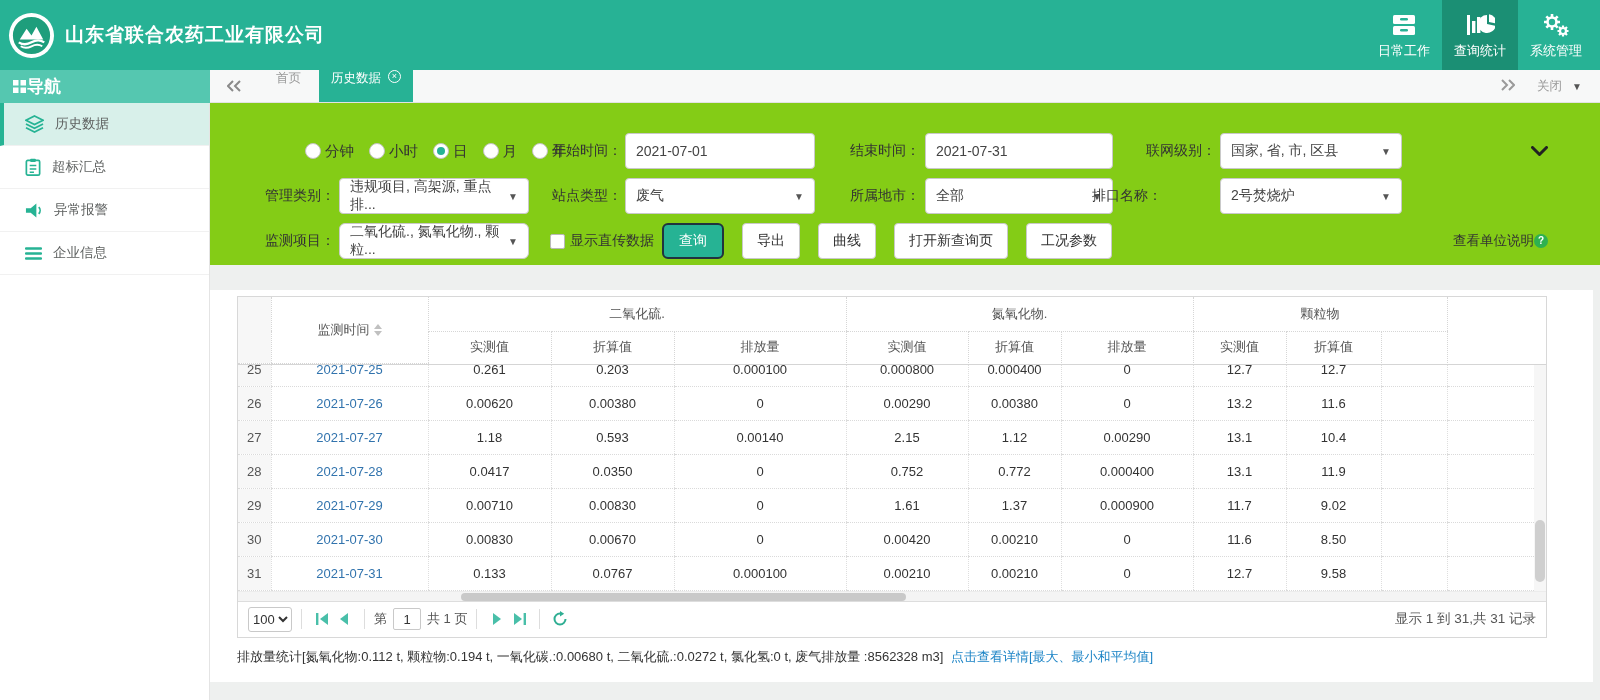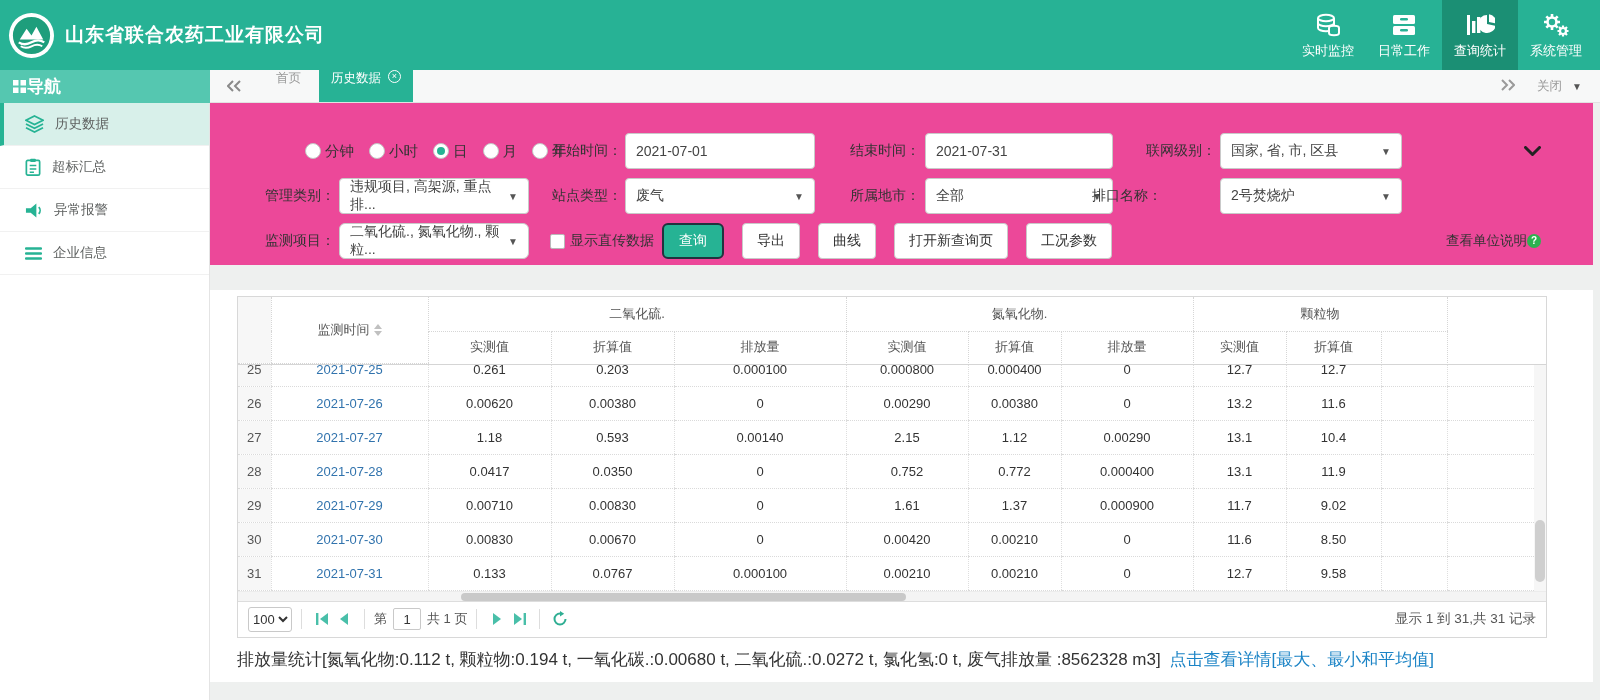--- a/index.html
+++ b/index.html
@@ -27,21 +27,21 @@
   .tb-right{margin-left:auto;display:flex;align-items:center;gap:22px;padding-right:18px;}
   .close-menu{display:flex;align-items:center;gap:4px;color:#999;cursor:pointer;font-size:12.5px;}
   
   .layout{display:flex;height:597px;}
   .sidebar{width:210px;background:#fff;border-right:1px solid #e4e4e4;flex:none;}
   .side-item{height:43px;display:flex;align-items:center;gap:11px;padding-left:25px;font-size:13.5px;
     color:#5e6160;border-bottom:1px solid #f1f1f1;cursor:pointer;}
   .side-item.active{background:#d8f0ea;border-left:4px solid #26b394;padding-left:21px;}
   .main{flex:1;overflow:hidden;background:#eef0ef;}
   
-  .filter-panel{background:#ec4899;height:162px;padding-top:30px;margin-right:7px;position:relative;}
+  .filter-panel{background:#84cc16;height:162px;padding-top:30px;position:relative;}
   .frow{position:relative;height:36px;margin-bottom:9px;}
   .fl{position:absolute;top:0;height:36px;display:flex;align-items:center;font-size:14px;color:#333;}
   .flabel{justify-content:flex-end;}
   .txt,.sel{border:1px solid #c9c9c9;border-radius:4px;background:#fff;padding:0 10px;color:#444;cursor:pointer;}
   .sel{justify-content:space-between;}
   .caret{font-size:10px;color:#555;margin-left:6px;}
   .radio-group{display:flex;gap:15px;}
   .radio{display:flex;align-items:center;gap:4px;cursor:pointer;font-size:14.5px;color:#333;}
   .rdot{width:16px;height:16px;border:1px solid #c3c3c3;border-radius:50%;background:#fff;position:relative;flex:none;}
   .rdot.on::after{content:"";position:absolute;left:3px;top:3px;width:8px;height:8px;border-radius:50%;background:#26b394;}
@@ -82,47 +82,37 @@
   .hthumb{position:absolute;left:223px;top:1px;width:445px;height:8px;background:#c9c9c9;border-radius:4px;cursor:pointer;}
   
   .pager{height:36px;border-top:1px solid #ddd;display:flex;align-items:center;padding:0 10px;font-size:13px;color:#555;background:#fff;}
   .page-size{height:25px;border:1px solid #c9c9c9;border-radius:3px;font-size:13px;color:#333;font-family:inherit;background:#fff;}
   .psep{width:1px;height:20px;background:#ddd;margin:0 9px;}
   .picon{display:flex;align-items:center;justify-content:center;width:22px;height:22px;cursor:pointer;}
   .page-input{width:28px;height:22px;border:1px solid #c9c9c9;text-align:center;font-size:13px;border-radius:2px;
     margin:0 6px;font-family:inherit;color:#333;}
   .pager-info{margin-left:auto;font-size:13.5px;color:#555;}
   
-  .summary{margin-top:10px;font-size:17px;color:#333;width:1310px;}
+  .summary{margin-top:10px;font-size:13px;color:#333;width:1310px;}
   .summary-link{color:#1c84c6;cursor:pointer;margin-left:4px;}
 </style>
 </head>
 <body>
 
 <div class="top-header">
   <svg class="logo" viewBox="0 0 48 48">
     <circle cx="24" cy="24" r="23" fill="#fff"></circle>
     <circle cx="24" cy="24" r="20" fill="#1e9e7c"></circle>
     <circle cx="24" cy="24" r="20" fill="none" stroke="#fff" stroke-width="2"></circle>
     <path d="M12 28 L19 17 L24 24 L29 15 L36 28 Z" fill="#fff"></path>
     <path d="M11 31 q6 4 13 0 q7 -4 13 0" fill="none" stroke="#fff" stroke-width="2.4"></path>
     <path d="M13 35 q5 3 11 0 q6 -3 11 0" fill="none" stroke="#fff" stroke-width="2"></path>
   </svg>
   <div class="company">山东省联合农药工业有限公司</div>
   <div class="top-nav">
-    <div class="top-nav-item">
-      <svg width="28" height="28" viewBox="0 0 28 28">
-        <ellipse cx="12" cy="7" rx="8" ry="3.2" fill="none" stroke="#fff" stroke-width="2"></ellipse>
-        <path d="M4 7 V17 a8 3.2 0 0 0 16 0 V7" fill="none" stroke="#fff" stroke-width="2"></path>
-        <path d="M4 12 a8 3.2 0 0 0 16 0" fill="none" stroke="#fff" stroke-width="2"></path>
-        <ellipse cx="20" cy="17" rx="5" ry="2.2" fill="#27b295" stroke="#fff" stroke-width="2"></ellipse>
-        <path d="M15 17 V22 a5 2.2 0 0 0 10 0 V17" fill="#27b295" stroke="#fff" stroke-width="2"></path>
-      </svg>
-      <span>实时监控</span>
-    </div>
     <div class="top-nav-item">
       <svg width="28" height="28" viewBox="0 0 28 28">
         <rect x="3" y="4" width="22" height="9" rx="1.5" fill="#fff"></rect>
         <rect x="3" y="15" width="22" height="9" rx="1.5" fill="#fff"></rect>
         <rect x="10" y="7" width="8" height="2.6" rx="1.3" fill="#27b295"></rect>
         <rect x="10" y="18" width="8" height="2.6" rx="1.3" fill="#27b295"></rect>
       </svg>
       <span>日常工作</span>
     </div>
     <div class="top-nav-item active">

